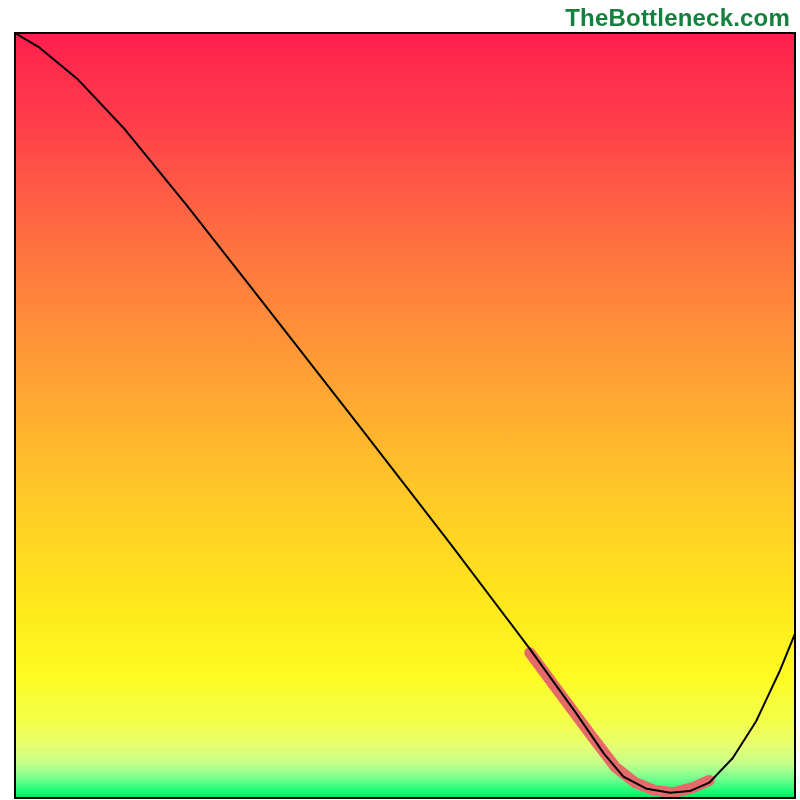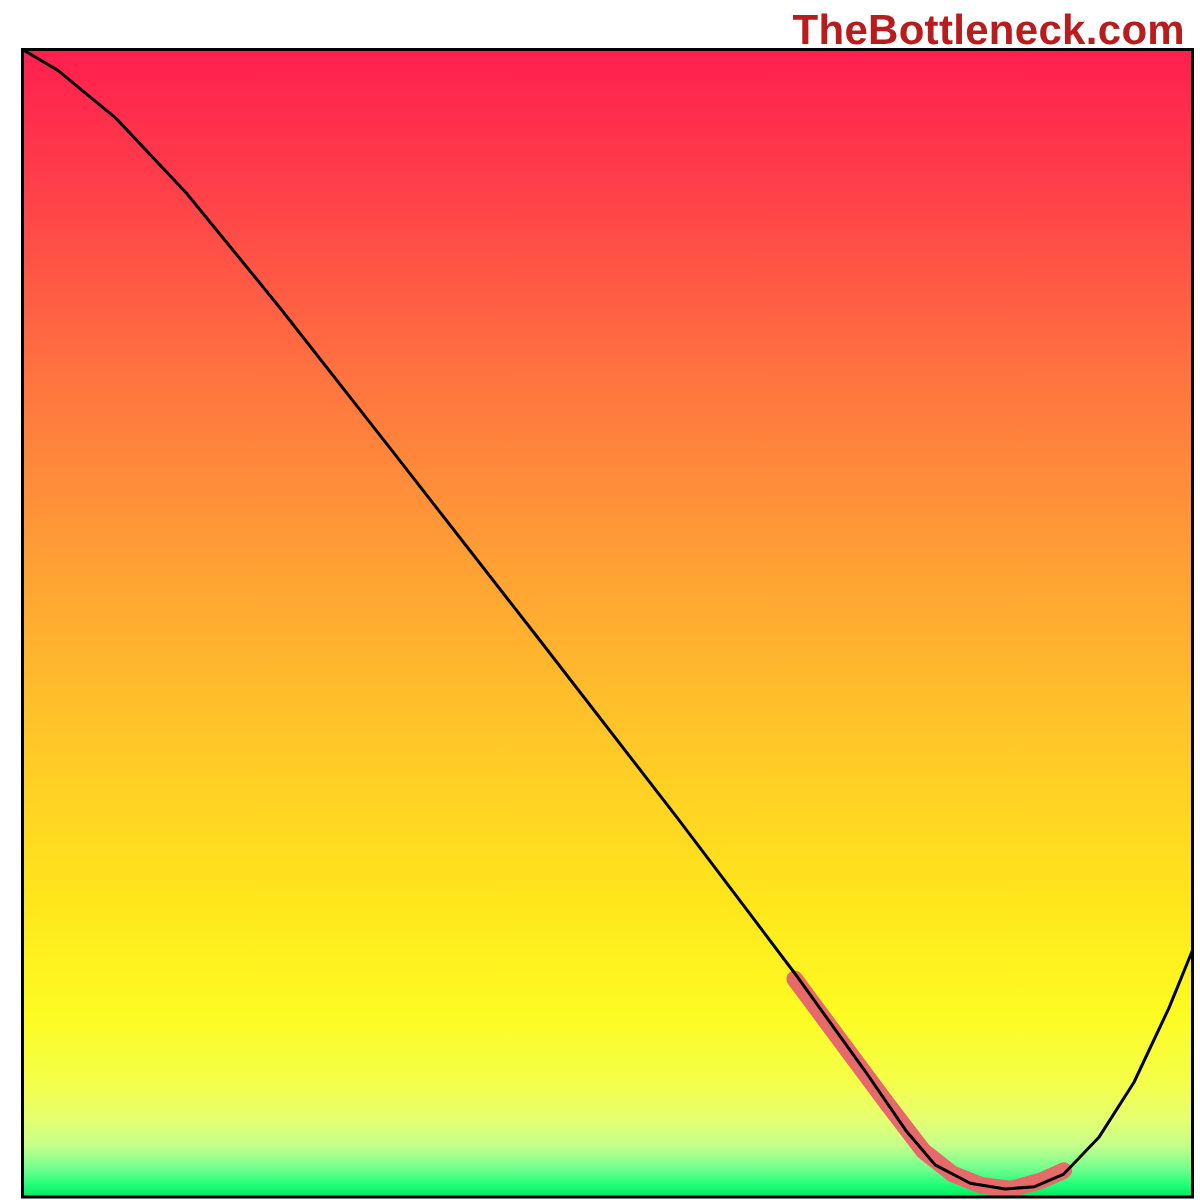--- a/index.html
+++ b/index.html
@@ -13,23 +13,23 @@
   }
   .frame {
     position: relative;
     width: 800px;
     height: 800px;
   }
   .watermark {
     position: absolute;
     top: 4px;
     right: 10px;
-    font-size: 28px;
+    font-size: 24px;
     font-weight: bold;
-    color: #b91c1c;
+    color: #15803d;
     letter-spacing: 0.2px;
     z-index: 20;
   }
   svg.plot {
     position: absolute;
     top: 0;
     left: 0;
     width: 800px;
     height: 800px;
   }

